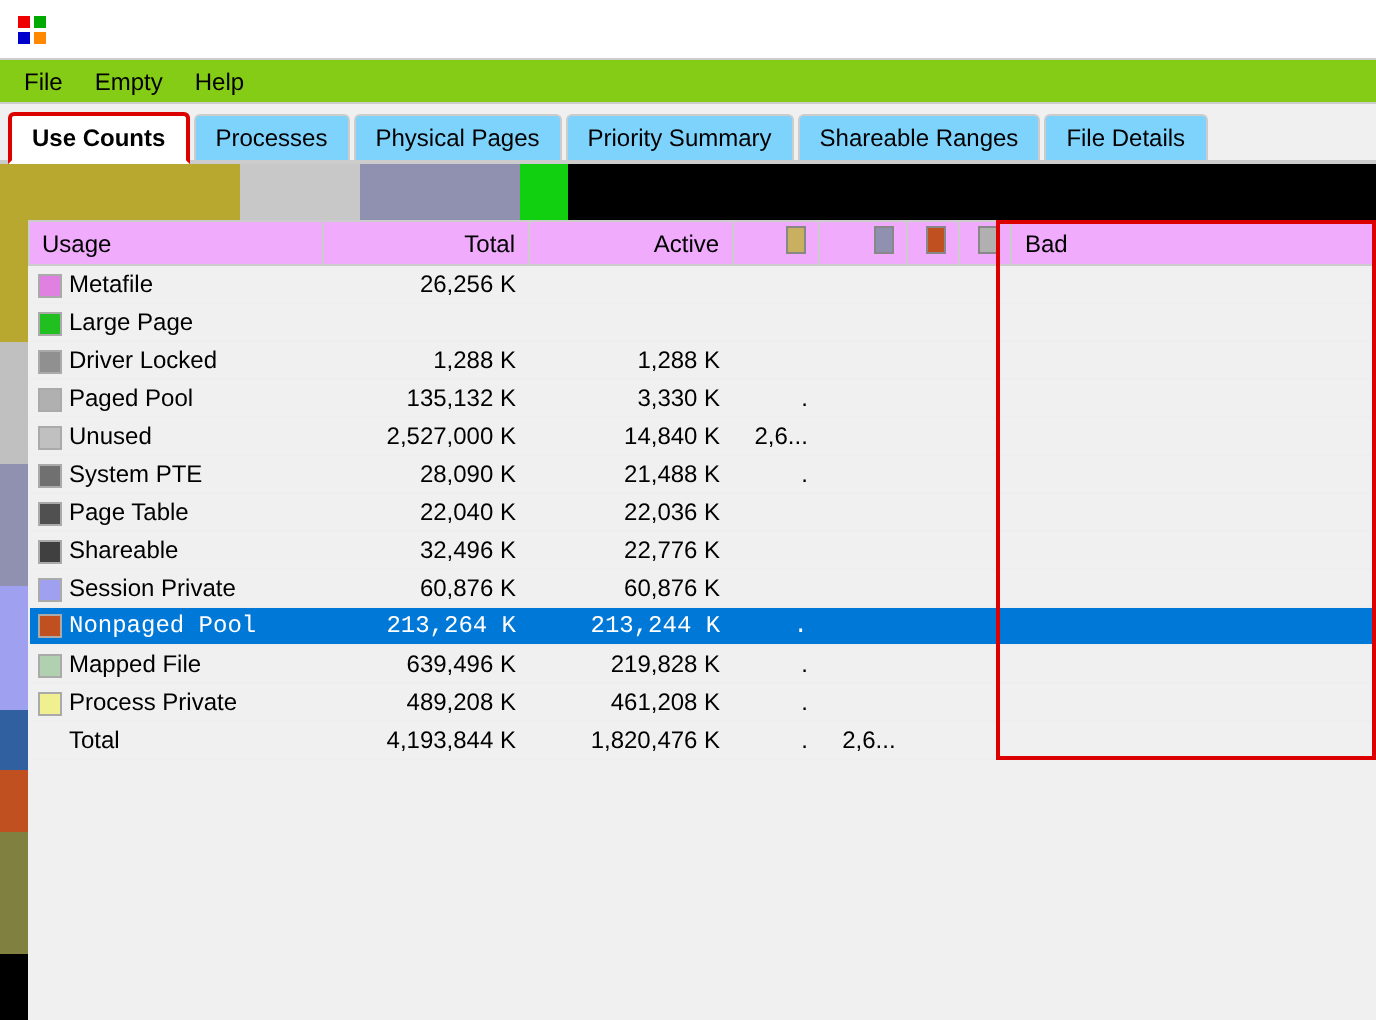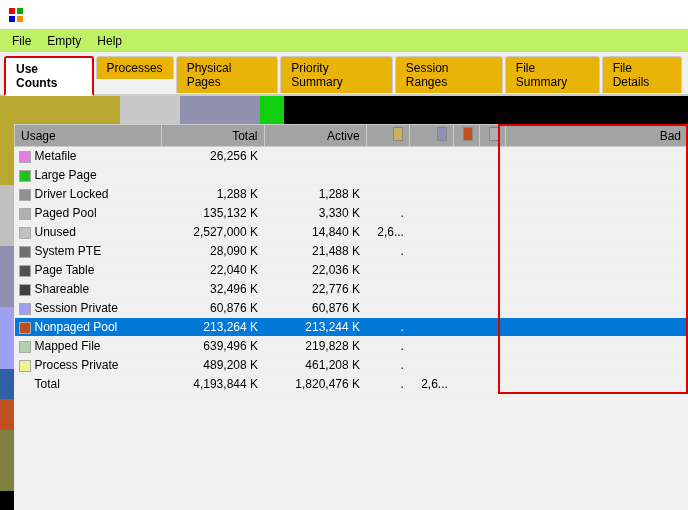--- a/index.html
+++ b/index.html
@@ -38,47 +38,47 @@
       width: 46px;
       height: 30px;
       display: flex;
       align-items: center;
       justify-content: center;
       cursor: pointer;
       font-size: 11px;
       margin: -4px 0;
     }
     #menu-bar {
-      background: #bef264;
+      background: #84cc16;
       display: flex;
       align-items: center;
       height: 22px;
       padding: 0 4px;
       border-bottom: 1px solid #ccc;
     }
     #menu-bar .menu-item {
       padding: 2px 8px;
       cursor: pointer;
       font-size: 12px;
     }
     #tab-bar {
       display: flex;
-      align-items: flex-start;
+      align-items: center;
       background: #f0f0f0;
       border-bottom: 2px solid #ccc;
       padding: 4px 4px 0 4px;
       gap: 0;
     }
     #tab-bar .tab {
       padding: 4px 10px;
       cursor: pointer;
       font-size: 12px;
       border: 1px solid #ccc;
       border-bottom: none;
-      background: #eab308;
+      background: #7dd3fc;
       margin-right: 2px;
       border-radius: 3px 3px 0 0;
     }
     #tab-bar .tab.active {
       background: #fff;
       border: 2px solid #d00;
       border-bottom: 2px solid #fff;
       color: #000;
       font-weight: bold;
       margin-bottom: -2px;
@@ -94,21 +94,21 @@
     .mem-seg {
       height: 100%;
       display: inline-block;
     }
     table {
       width: 100%;
       border-collapse: collapse;
       font-size: 12px;
     }
     table thead tr th {
-      background: #a3a3a3;
+      background: #f0abfc;
       border: 1px solid #ccc;
       padding: 2px 6px;
       text-align: right;
       font-weight: normal;
       white-space: nowrap;
     }
     table thead tr th:first-child {
       text-align: left;
     }
     table tbody tr td {
@@ -118,20 +118,21 @@
     }
     table tbody tr td:first-child {
       padding-left: 4px;
     }
     table tbody tr td.num {
       text-align: right;
     }
     table tbody tr.selected {
       background: #0078d7;
       color: #fff;
+      font-family: Liberation Mono, monospace;
     }
     table tbody tr.selected td {
       color: #fff;
     }
     .color-dot {
       display: inline-block;
       width: 12px;
       height: 12px;
       margin-right: 4px;
       vertical-align: middle;
@@ -190,22 +191,21 @@
   <div class="menu-item">File</div>
   <div class="menu-item">Empty</div>
   <div class="menu-item">Help</div>
 </div>
 
 <div id="tab-bar">
   <div class="tab active">Use Counts</div>
   <div class="tab">Processes</div>
   <div class="tab">Physical Pages</div>
   <div class="tab">Priority Summary</div>
-  <div class="tab">Session Ranges</div>
-  <div class="tab">File Summary</div>
+  <div class="tab">Shareable Ranges</div>
   <div class="tab">File Details</div>
 </div>
 
 <div id="memory-bar">
   <div class="mem-seg" style="width:120px;background:#b8a830;"></div>
   <div class="mem-seg" style="width:60px;background:#c8c8c8;"></div>
   <div class="mem-seg" style="width:80px;background:#9090b0;"></div>
   <div class="mem-seg" style="width:24px;background:#10d010;"></div>
   <div class="mem-seg" style="flex:1;background:#000;"></div>
 </div>
@@ -238,21 +238,21 @@
             </th>
             <th style="width:20px;">
               <div style="width:10px;height:14px;background:#9090b0;border:1px solid #888;display:inline-block;"></div>
             </th>
             <th style="width:20px;">
               <div style="width:10px;height:14px;background:#c05020;border:1px solid #888;display:inline-block;"></div>
             </th>
             <th style="width:20px;">
               <div style="width:10px;height:14px;background:#b0b0b0;border:1px solid #888;display:inline-block;"></div>
             </th>
-            <th style="width:160px;text-align:right;">Bad</th>
+            <th style="width:160px;text-align:left;">Bad</th>
           </tr>
         </thead>
         <tbody id="table-body">
         <tr>
               <td><span class="color-dot" style="background: rgb(224, 128, 224);"></span>Metafile</td>
               <td class="num">26,256 K</td>
               <td class="num"></td>
               <td class="num"></td>
               <td class="num"></td>
               <td class="num"></td>

